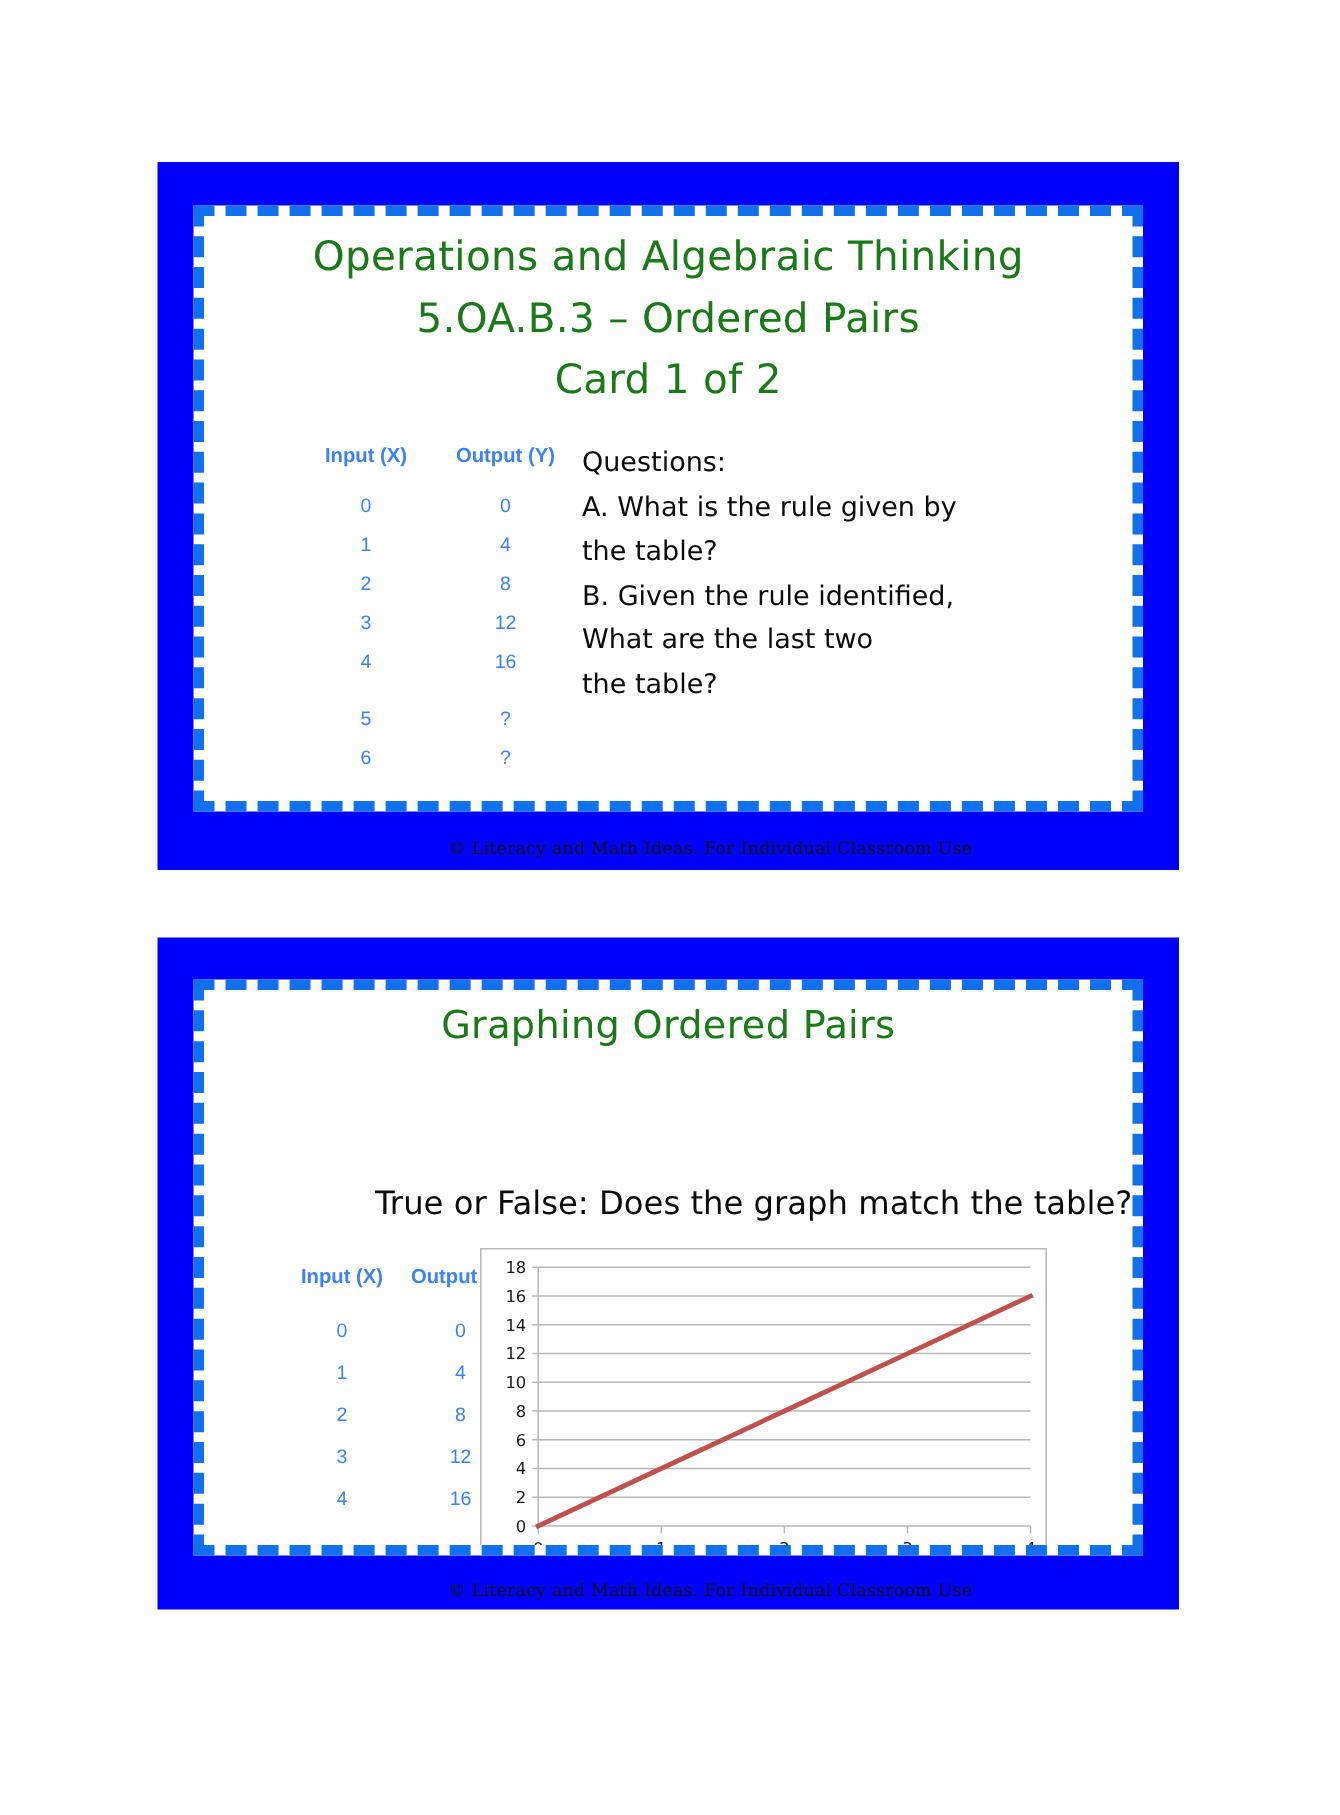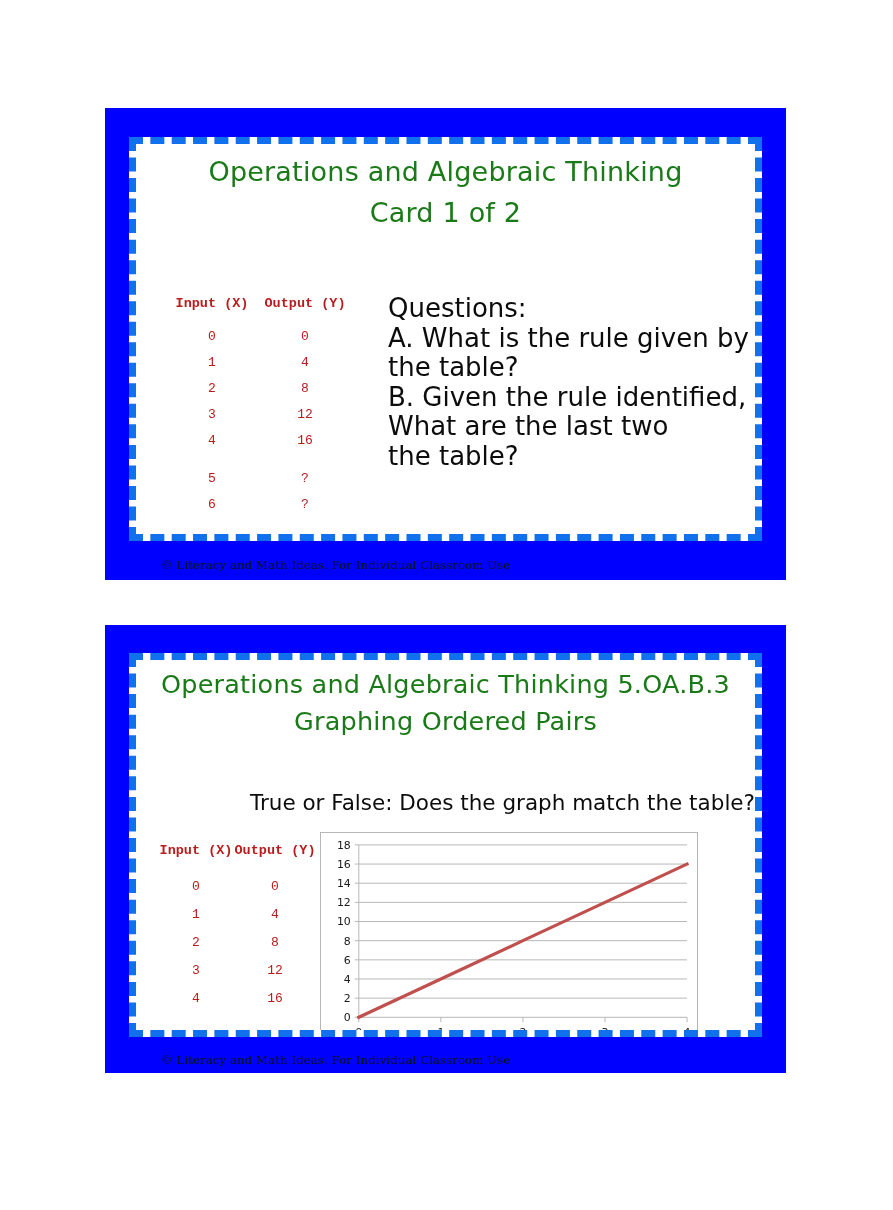--- a/index.html
+++ b/index.html
@@ -65,22 +65,23 @@
   
   .content-row-1 {
     position: absolute;
     left: 0; right: 0;
     top: 152px;
   }
 
   
   .data-table {
     border-collapse: collapse;
-    font-family: Liberation Mono, monospace;
-    color: #b91c1c;
+    font-family: Liberation Sans, sans-serif;
+    color: #3b82f6;
+    margin-left: 32px;
   }
   .data-table th {
     font-size: 13.5px;
     font-weight: bold;
     padding: 0 0 12px 0;
     text-align: center;
     white-space: nowrap;
   }
   .data-table td {
     font-size: 13px;
@@ -103,21 +104,21 @@
   }
 
   
   .questions {
     position: absolute;
     left: 252px;
     top: -2px;
     width: 375px;
     color: #0c0c0c;
     font-family: "DejaVu Sans", sans-serif;
-    font-size: 26px;
+    font-size: 18px;
     line-height: 29.5px;
   }
   .q-line { white-space: nowrap; }
 
   
   .tf-line {
     position: absolute;
     left: 0; right: 0;
     top: 130px;
     text-align: right;
@@ -151,39 +152,40 @@
     border: 1px solid #b7b7b7;
     box-sizing: border-box;
   }
   .chart-svg { display: block; width: 100%; height: 100%; }
 
   
   .card-footer {
     position: absolute;
     left: 0; right: 0;
     bottom: 5px;
-    text-align: left;
+    text-align: center;
     color: #101010;
     font-family: "DejaVu Serif", serif;
     font-size: 11.5px;
     letter-spacing: 0.2px;
     white-space: nowrap;
   }
   #card-1 .card-footer { bottom: 8px; padding-left: 56px; }
   #card-2 .card-footer { bottom: 6px; padding-left: 56px; }
 </style>
 </head>
 <body>
 
 <div class="card" id="card-1">
   <div class="card-inner">
     <div class="card-body">
 
       <div class="title-block">
         <div class="title-line">Operations and Algebraic Thinking</div>
+        <div class="title-line">5.OA.B.3 – Ordered Pairs</div>
         <div class="title-line">Card 1 of 2</div>
       </div>
 
       <div class="content-row-1">
 
         <table class="data-table" id="table-card-1">
           <thead>
             <tr>
               <th class="colx">Input (X)</th>
               <th class="coly">Output (Y)</th>
@@ -235,21 +237,20 @@
   </div>
 
   <div class="card-footer">© Literacy and Math Ideas. For Individual Classroom Use</div>
 </div>
 
 <div class="card" id="card-2">
   <div class="card-inner">
     <div class="card-body">
 
       <div class="title-block">
-        <div class="title-line">Operations and Algebraic Thinking 5.OA.B.3</div>
         <div class="title-line">Graphing Ordered Pairs</div>
       </div>
 
       <div class="tf-line">True or False: Does the graph match the table?</div>
 
       <table class="data-table" id="table-card-2">
         <thead>
           <tr>
             <th class="colx">Input (X)</th>
             <th class="coly">Output (Y)</th>

